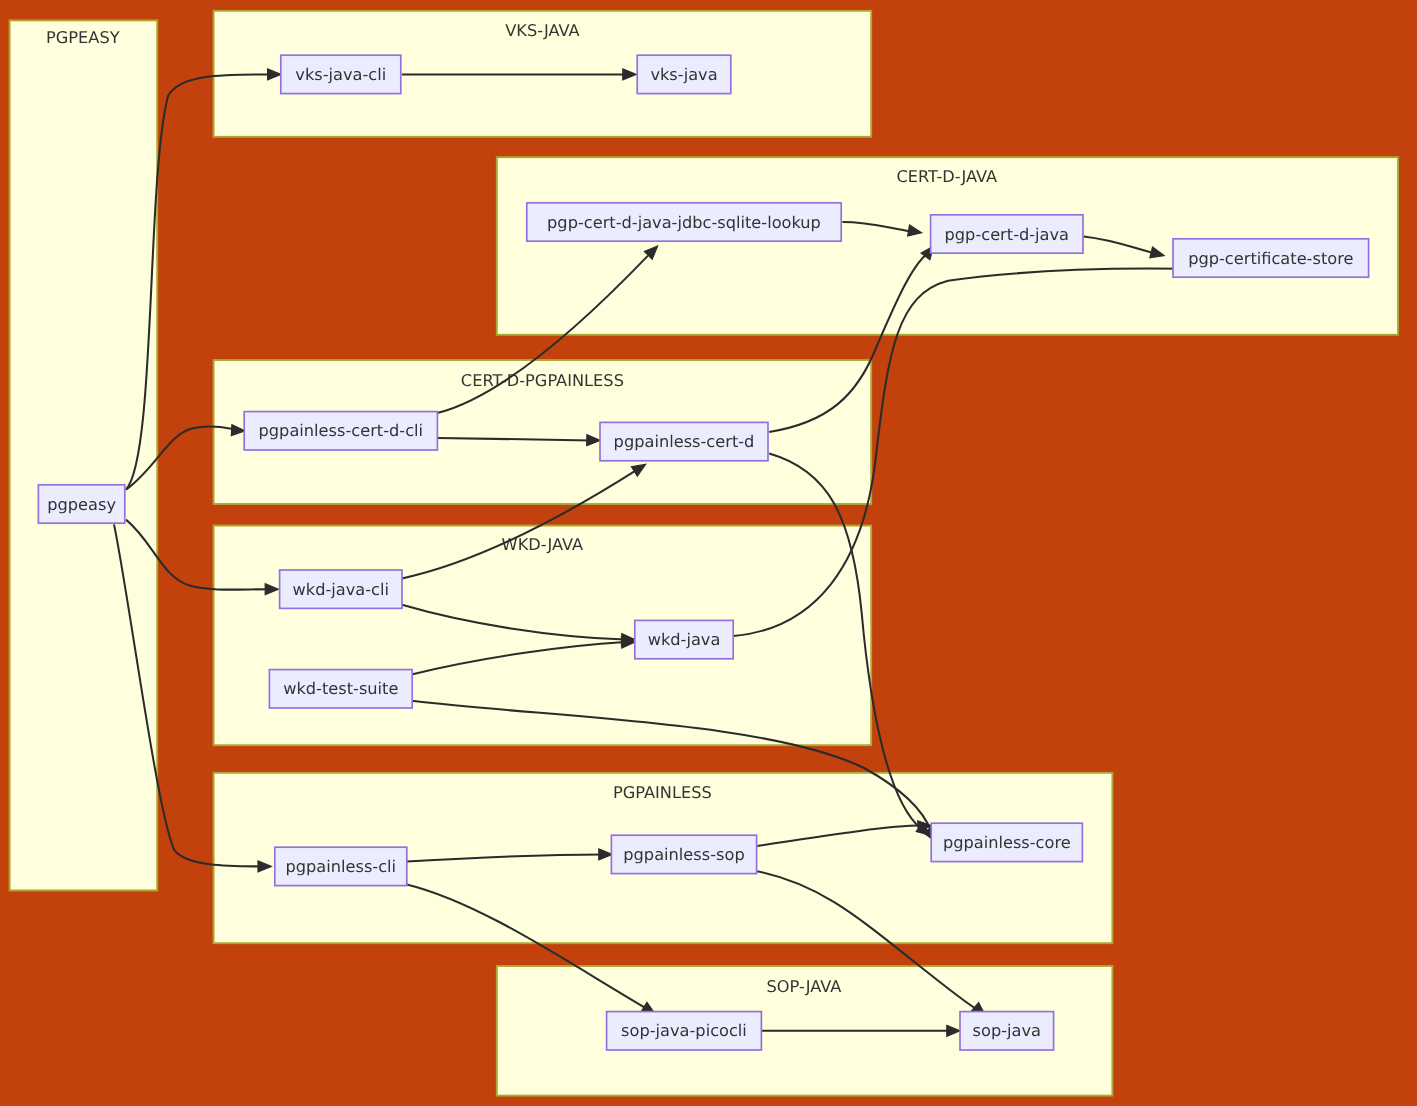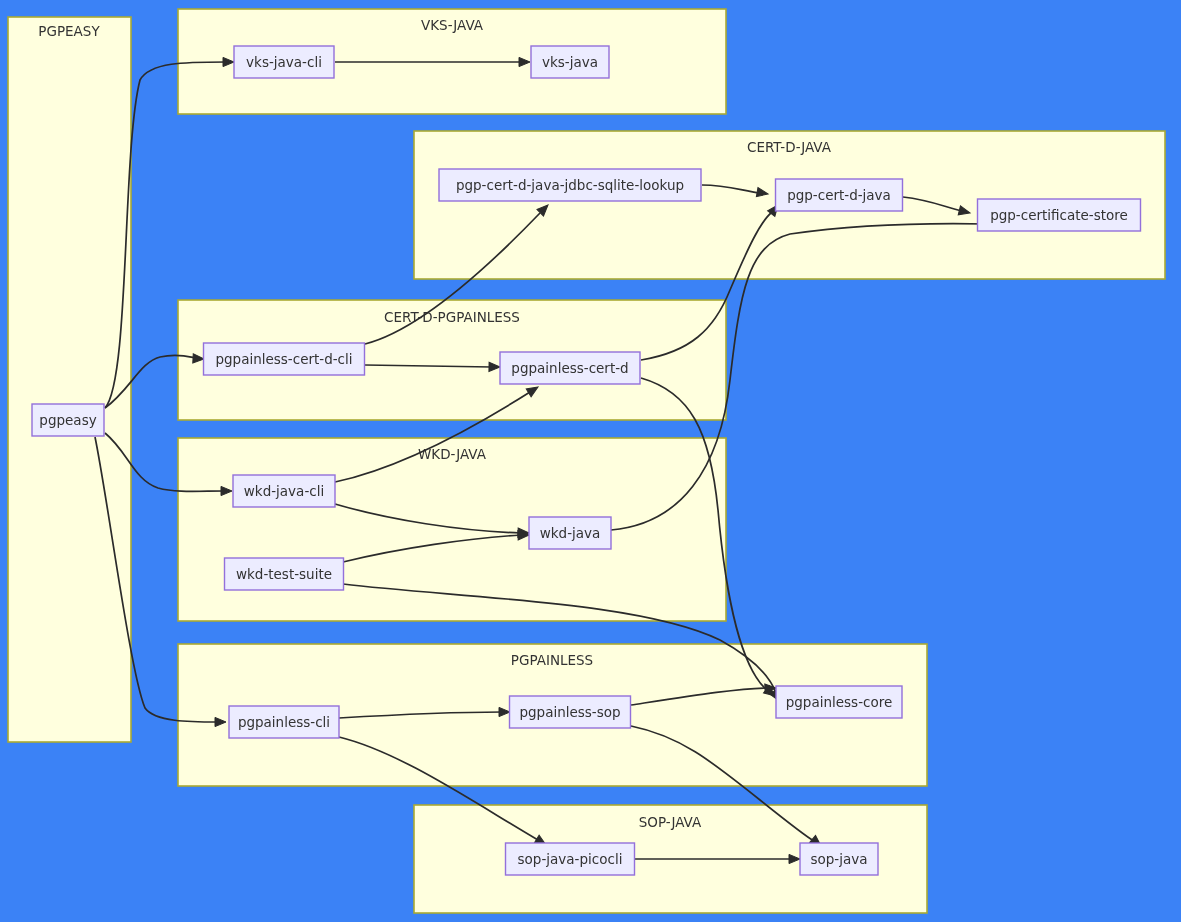--- a/index.html
+++ b/index.html
@@ -5,21 +5,21 @@
 <style>
   html, body {
     margin: 0;
     padding: 0;
     background: #000000;
   }
   #canvas {
     position: relative;
     width: 1181px;
     height: 922px;
-    background: #3b82f6;
+    background: #c2410c;
     overflow: hidden;
     font-family: "DejaVu Sans", "Liberation Sans", sans-serif;
   }
   svg.layer {
     position: absolute;
     left: 0; top: 0;
     width: 1181px;
     height: 922px;
   }
   .cluster-rect {

